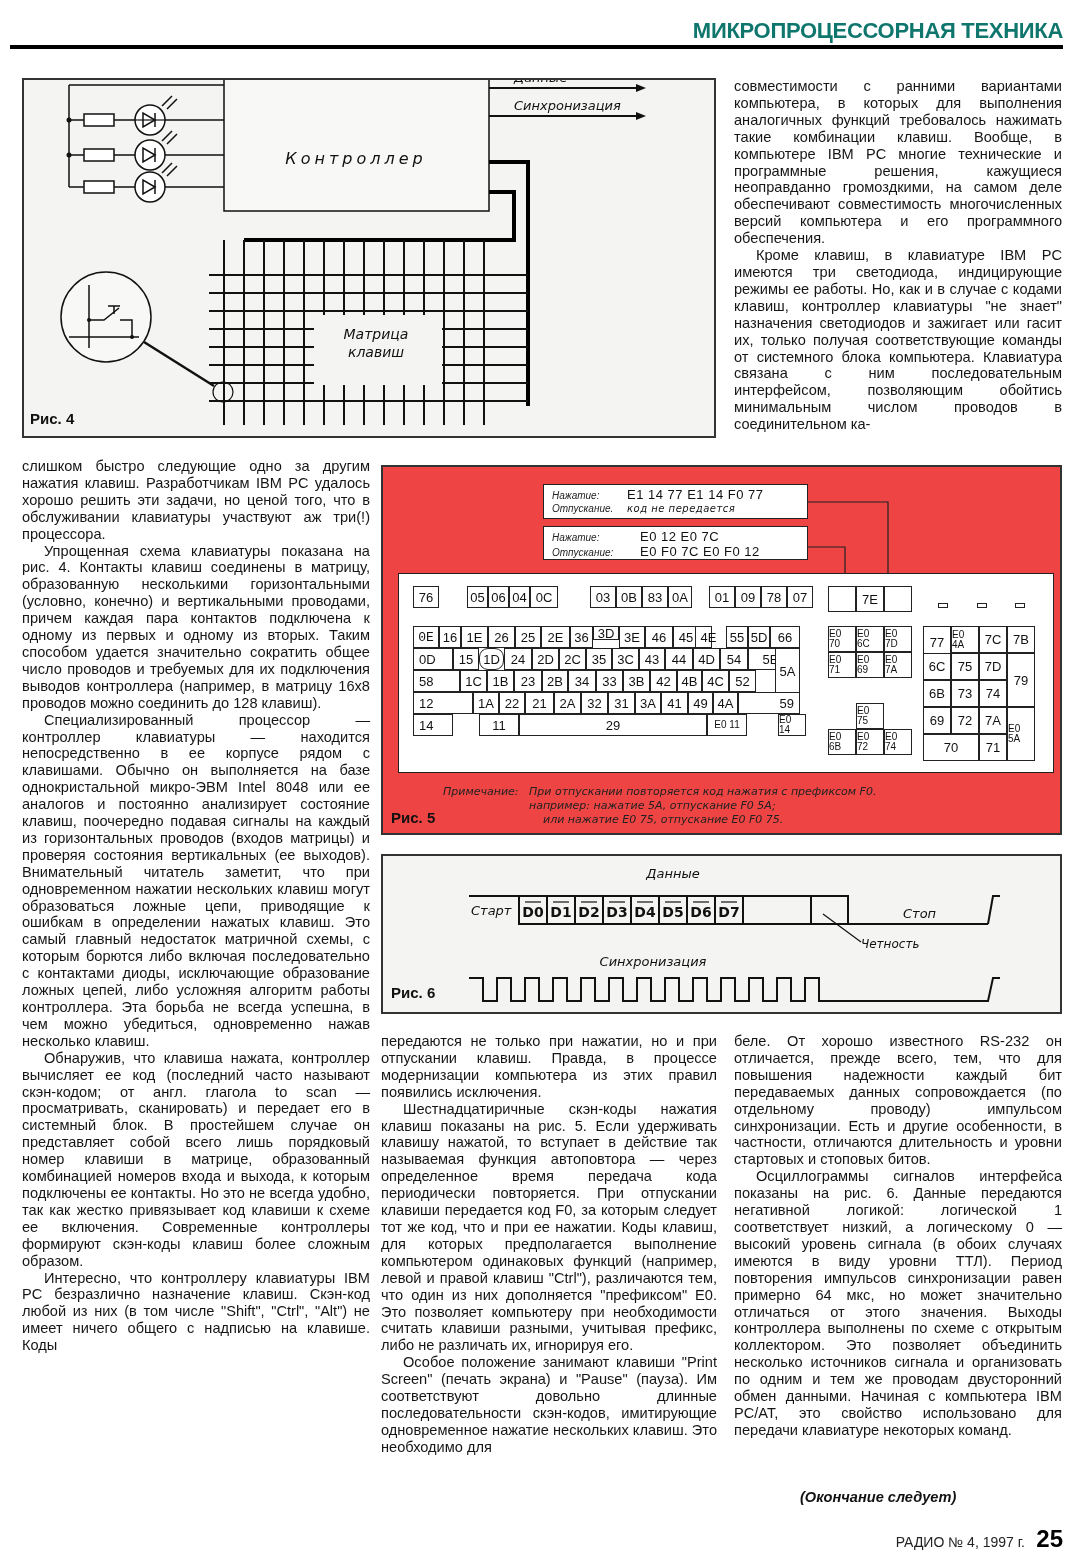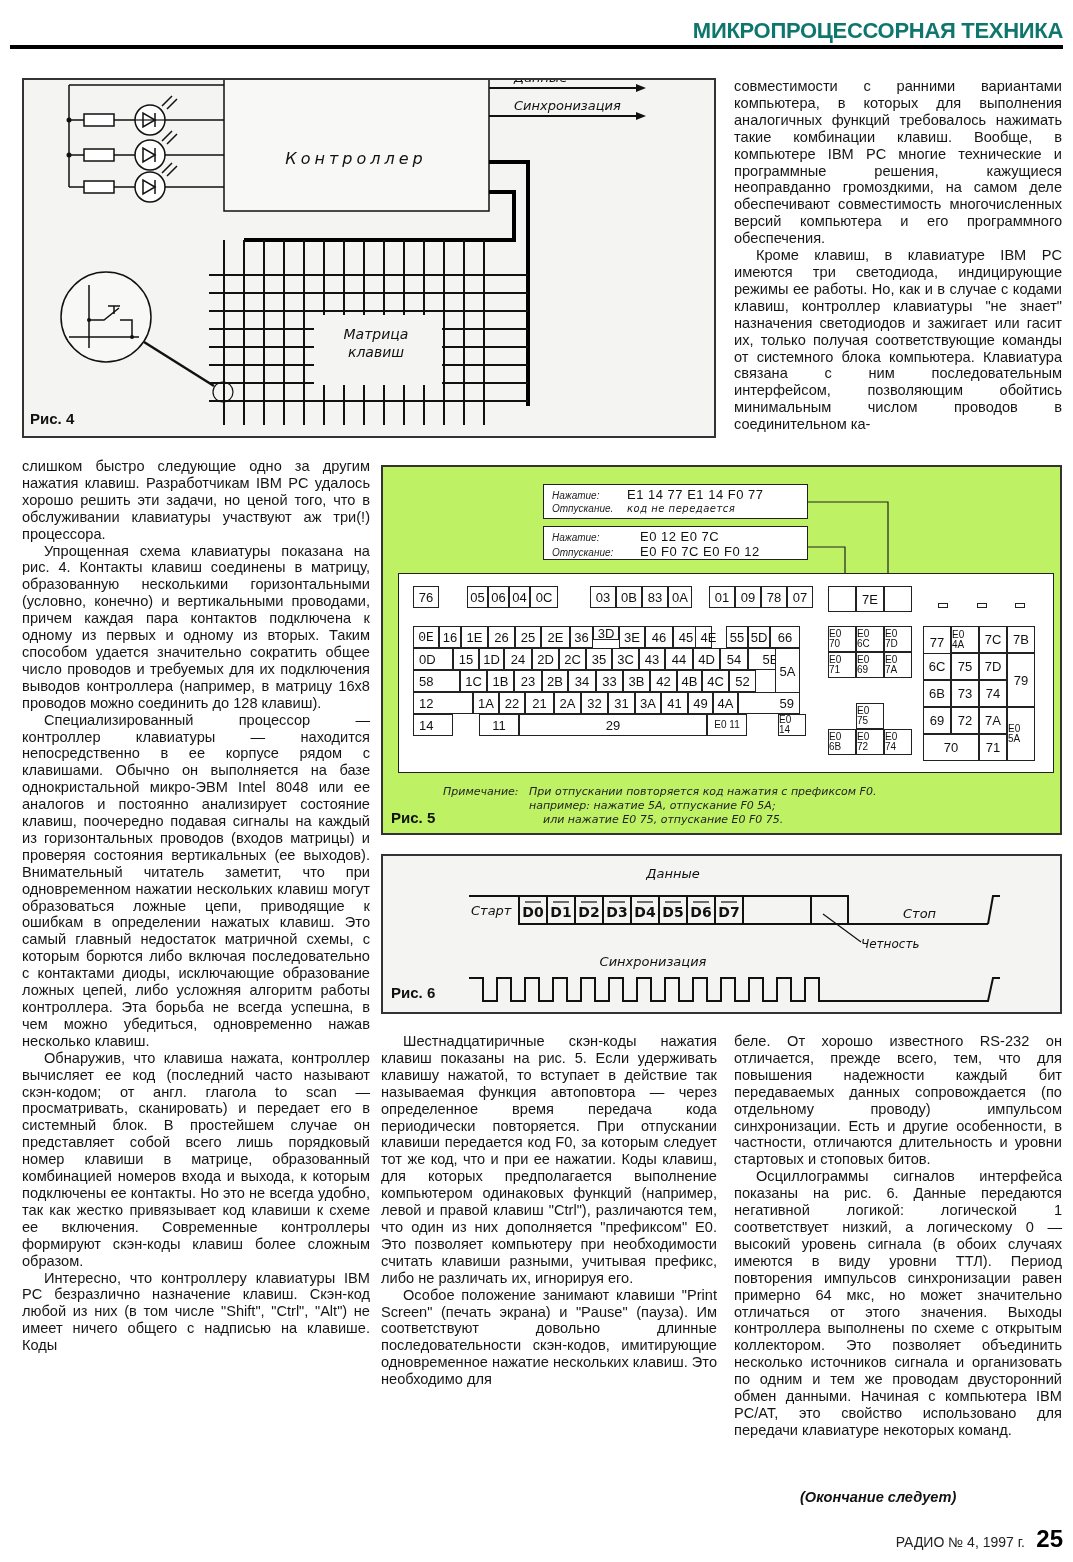--- a/index.html
+++ b/index.html
@@ -141,21 +141,21 @@
 </div>
 
 <div class="col" style="left:22px; top:458px; width:348px;">
   <p class="noindent">слишком быстро следующие одно за другим нажатия клавиш. Разработчикам IBM PC удалось хорошо решить эти задачи, но ценой того, что в обслуживании клавиатуры участвуют аж три(!) процессора.</p>
   <p>Упрощенная схема клавиатуры показана на рис. 4. Контакты клавиш соединены в матрицу, образованную несколькими горизонтальными (условно, конечно) и вертикальными проводами, причем каждая пара контактов подключена к одному из первых и одному из вторых. Таким способом удается значительно сократить общее число проводов и требуемых для их подключения выводов контроллера (например, в матрицу 16х8 проводов можно соединить до 128 клавиш).</p>
   <p>Специализированный процессор — контроллер клавиатуры — находится непосредственно в ее корпусе рядом с клавишами. Обычно он выполняется на базе однокристальной микро-ЭВМ Intel 8048 или ее аналогов и постоянно анализирует состояние клавиш, поочередно подавая сигналы на каждый из горизонтальных проводов (входов матрицы) и проверяя состояния вертикальных (ее выходов). Внимательный читатель заметит, что при одновременном нажатии нескольких клавиш могут образоваться ложные цепи, приводящие к ошибкам в определении нажатых клавиш. Это самый главный недостаток матричной схемы, с которым борются либо включая последовательно с контактами диоды, исключающие образование ложных цепей, либо усложняя алгоритм работы контроллера. Эта борьба не всегда успешна, в чем можно убедиться, одновременно нажав несколько клавиш.</p>
   <p>Обнаружив, что клавиша нажата, контроллер вычисляет ее код (последний часто называют скэн-кодом; от англ. глагола to scan — просматривать, сканировать) и передает его в системный блок. В простейшем случае он представляет собой всего лишь порядковый номер клавиши в матрице, образованный комбинацией номеров входа и выхода, к которым подключены ее контакты. Но это не всегда удобно, так как жестко привязывает код клавиши к схеме ее включения. Современные контроллеры формируют скэн-коды клавиш более сложным образом.</p>
   <p>Интересно, что контроллеру клавиатуры IBM PC безразлично назначение клавиш. Скэн-код любой из них (в том числе "Shift", "Ctrl", "Alt") не имеет ничего общего с надписью на клавише. Коды</p>
 </div>
 
-<div class="fig" style="left:381px; top:465px; width:681px; height:370px; background:#bef264;">
+<div class="fig" style="left:381px; top:465px; width:681px; height:370px; background:#ef4444;">
 
   <div class="code-box" style="left:160px; top:17px; width:265px; height:35px;">
     <div class="code-row" style="left:8px; top:2px;">
       <span class="code-lbl" style="width:75px;">Нажатие:</span>
       <span class="code-val">E1 14 77 E1 14 F0 77</span>
     </div>
     <div class="code-row" style="left:8px; top:18px;">
       <span class="code-lbl" style="width:75px;">Отпускание.</span>
       <span class="code-val it">код не передается</span>
     </div>
@@ -208,21 +208,21 @@
   <div class="key" style="left:236px; top:159px; width:26px; height:22px;">3E</div>
   <div class="key" style="left:262px; top:159px; width:28px; height:22px;">46</div>
   <div class="key" style="left:290px; top:159px; width:26px; height:22px;">45</div>
   <div class="key" style="left:312px; top:159px; width:17px; height:22px;padding-left:10px;">4E</div>
   <div class="key" style="left:343px; top:159px; width:22px; height:22px;">55</div>
   <div class="key" style="left:365px; top:159px; width:22px; height:22px;">5D</div>
   <div class="key" style="left:387px; top:159px; width:30px; height:22px;">66</div>
 
   <div class="key left" style="left:30px; top:181px; width:40px; height:22px;">0D</div>
   <div class="key" style="left:70px; top:181px; width:26px; height:22px;">15</div>
-  <div class="key" style="left:96px; top:181px; width:25px; height:22px;">1D</div>
+  <div class="key" style="left:96px; top:181px; width:25px; height:22px;border-radius:9px;">1D</div>
   <div class="key" style="left:121px; top:181px; width:28px; height:22px;">24</div>
   <div class="key" style="left:149px; top:181px; width:27px; height:22px;">2D</div>
   <div class="key" style="left:176px; top:181px; width:27px; height:22px;">2C</div>
   <div class="key" style="left:203px; top:181px; width:26px; height:22px;">35</div>
   <div class="key" style="left:229px; top:181px; width:27px; height:22px;">3C</div>
   <div class="key" style="left:256px; top:181px; width:26px; height:22px;">43</div>
   <div class="key" style="left:282px; top:181px; width:28px; height:22px;">44</div>
   <div class="key" style="left:310px; top:181px; width:27px; height:22px;">4D</div>
   <div class="key" style="left:337px; top:181px; width:28px; height:22px;">54</div>
   <div class="key" style="left:365px; top:181px; width:45px; height:22px;">5B</div>
@@ -340,20 +340,21 @@
     <line x1="440" y1="58" x2="478" y2="86" stroke="#111" stroke-width="1.2"></line>
     <text x="478" y="92" font-size="12" font-style="italic" fill="#111">Четность</text>
     <text x="270" y="110" text-anchor="middle" font-size="13" font-style="italic" fill="#111">Синхронизация</text>
 
     <polyline points="86,122 100,122 100,145 114,145 114,122 128,122 128,145 142,145 142,122 156,122 156,145 170,145 170,122 184,122 184,145 198,145 198,122 212,122 212,145 226,145 226,122 240,122 240,145 254,145 254,122 268,122 268,145 282,145 282,122 296,122 296,145 310,145 310,122 324,122 324,145 338,145 338,122 352,122 352,145 366,145 366,122 380,122 380,145 394,145 394,122 408,122 408,145 422,145 422,122 436,122 436,145 605,145 610,122 617,122" fill="none" stroke="#111" stroke-width="2"></polyline>
   </svg>
   <div class="fig-label" style="left:8px; top:128px;">Рис. 6</div>
 </div>
 
 <div class="col" style="left:381px; top:1033px; width:336px;">
+  <p class="noindent">передаются не только при нажатии, но и при отпускании клавиш. Правда, в процессе модернизации компьютера из этих правил появились исключения.</p>
   <p>Шестнадцатиричные скэн-коды нажатия клавиш показаны на рис. 5. Если удерживать клавишу нажатой, то вступает в действие так называемая функция автоповтора — через определенное время передача кода периодически повторяется. При отпускании клавиши передается код F0, за которым следует тот же код, что и при ее нажатии. Коды клавиш, для которых предполагается выполнение компьютером одинаковых функций (например, левой и правой клавиш "Ctrl"), различаются тем, что один из них дополняется "префиксом" E0. Это позволяет компьютеру при необходимости считать клавиши разными, учитывая префикс, либо не различать их, игнорируя его.</p>
   <p>Особое положение занимают клавиши "Print Screen" (печать экрана) и "Pause" (пауза). Им соответствуют довольно длинные последовательности скэн-кодов, имитирующие одновременное нажатие нескольких клавиш. Это необходимо для</p>
 </div>
 
 <div class="col" style="left:734px; top:1033px; width:328px;">
   <p class="noindent">беле. От хорошо известного RS-232 он отличается, прежде всего, тем, что для повышения надежности каждый бит передаваемых данных сопровождается (по отдельному проводу) импульсом синхронизации. Есть и другие особенности, в частности, отличаются длительность и уровни стартовых и стоповых битов.</p>
   <p>Осциллограммы сигналов интерфейса показаны на рис. 6. Данные передаются негативной логикой: логической 1 соответствует низкий, а логическому 0 — высокий уровень сигнала (в обоих случаях имеются в виду уровни ТТЛ). Период повторения импульсов синхронизации равен примерно 64 мкс, но может значительно отличаться от этого значения. Выходы контроллера выполнены по схеме с открытым коллектором. Это позволяет объединить несколько источников сигнала и организовать по одним и тем же проводам двусторонний обмен данными. Начиная с компьютера IBM PC/AT, это свойство использовано для передачи клавиатуре некоторых команд.</p>
 </div>
 
 <div class="ending">(Окончание следует)</div>

